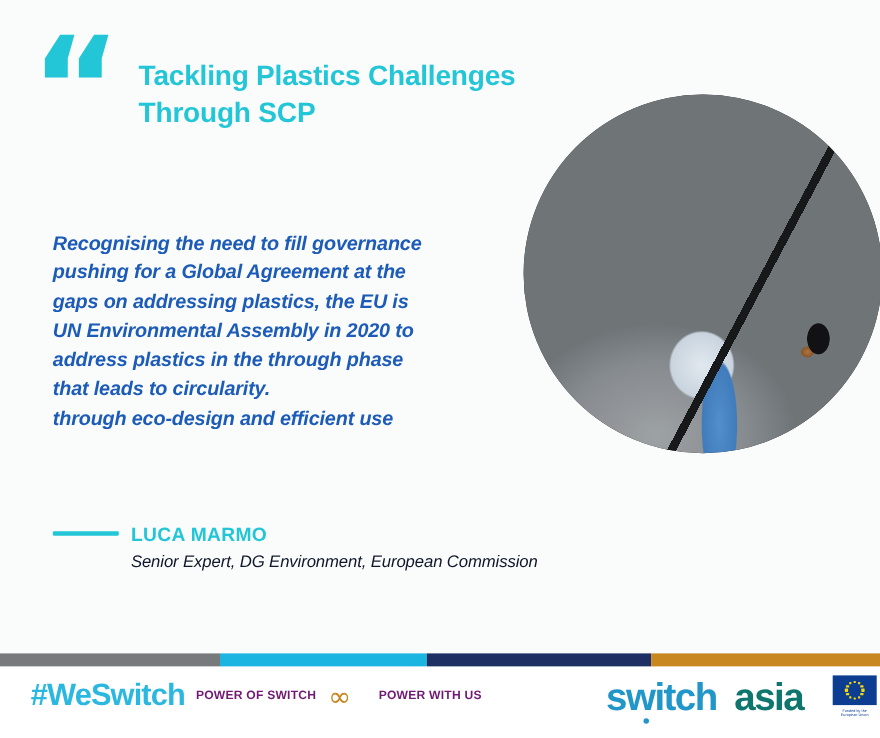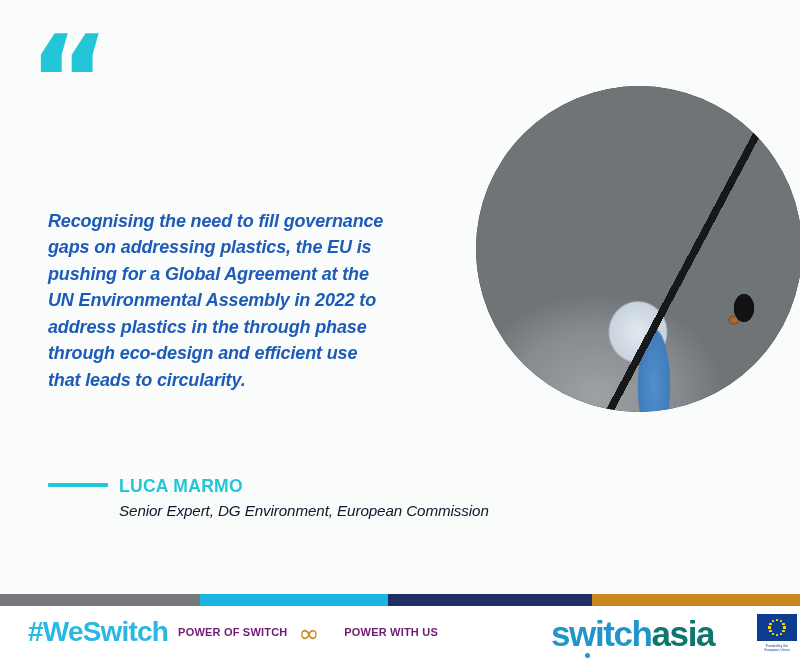--- a/index.html
+++ b/index.html
@@ -203,20 +203,21 @@
     position: absolute;
     left: 551px;
     top: 10px;
     display: flex;
     align-items: baseline;
     font-family: "Liberation Sans", sans-serif;
     font-size: 35px;
     font-weight: 700;
     letter-spacing: -1.4px;
     line-height: 1;
+    gap: 16px;
   }
   .sa-switch { color: #2196c9; position: relative; }
   .sa-asia { color: #0f766e; }
   .sa-dot {
     position: absolute;
     left: 33.5px;
     bottom: -7px;
     width: 5px;
     height: 5px;
     border-radius: 50%;
@@ -254,30 +255,32 @@
   }
 </style>
 </head>
 <body>
 
 <div class="card">
 
   <div class="quote-mark">“</div>
 
   <div class="headline">
+    <span class="ln">Tackling Plastics Challenges</span>
+    <span class="ln">Through SCP</span>
   </div>
 
   <div class="quote-body">
     <span class="ln">Recognising the need to fill governance</span>
+    <span class="ln">pushing for a Global Agreement at the</span>
     <span class="ln">gaps on addressing plastics, the EU is</span>
-    <span class="ln">pushing for a Global Agreement at the</span>
-    <span class="ln">UN Environmental Assembly in 2022 to</span>
+    <span class="ln">UN Environmental Assembly in 2020 to</span>
     <span class="ln">address plastics in the through phase</span>
+    <span class="ln">that leads to circularity.</span>
     <span class="ln">through eco-design and efficient use</span>
-    <span class="ln">that leads to circularity.</span>
   </div>
 
   <div class="attrib-rule"></div>
   <div class="attrib">
     <div class="attrib-name">LUCA MARMO</div>
     <div class="attrib-role">Senior Expert, DG Environment, European Commission</div>
   </div>
 
   <div class="portrait">
     <div class="portrait-img" aria-label="Man in grey suit with blue polka-dot tie speaking into a microphone"></div>

